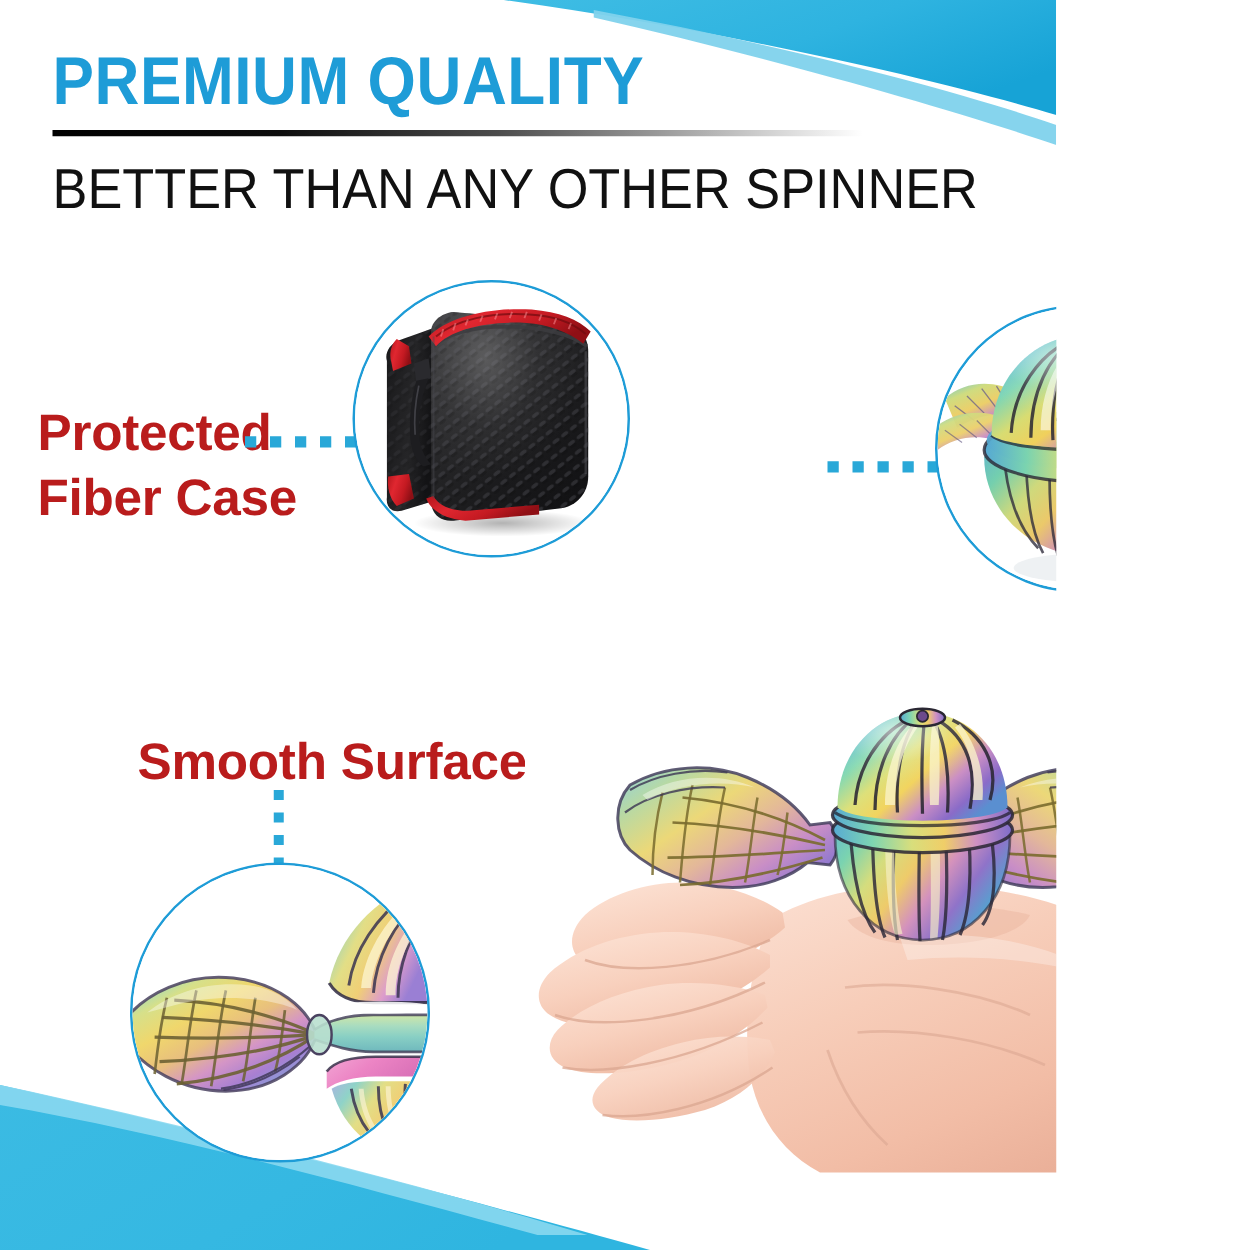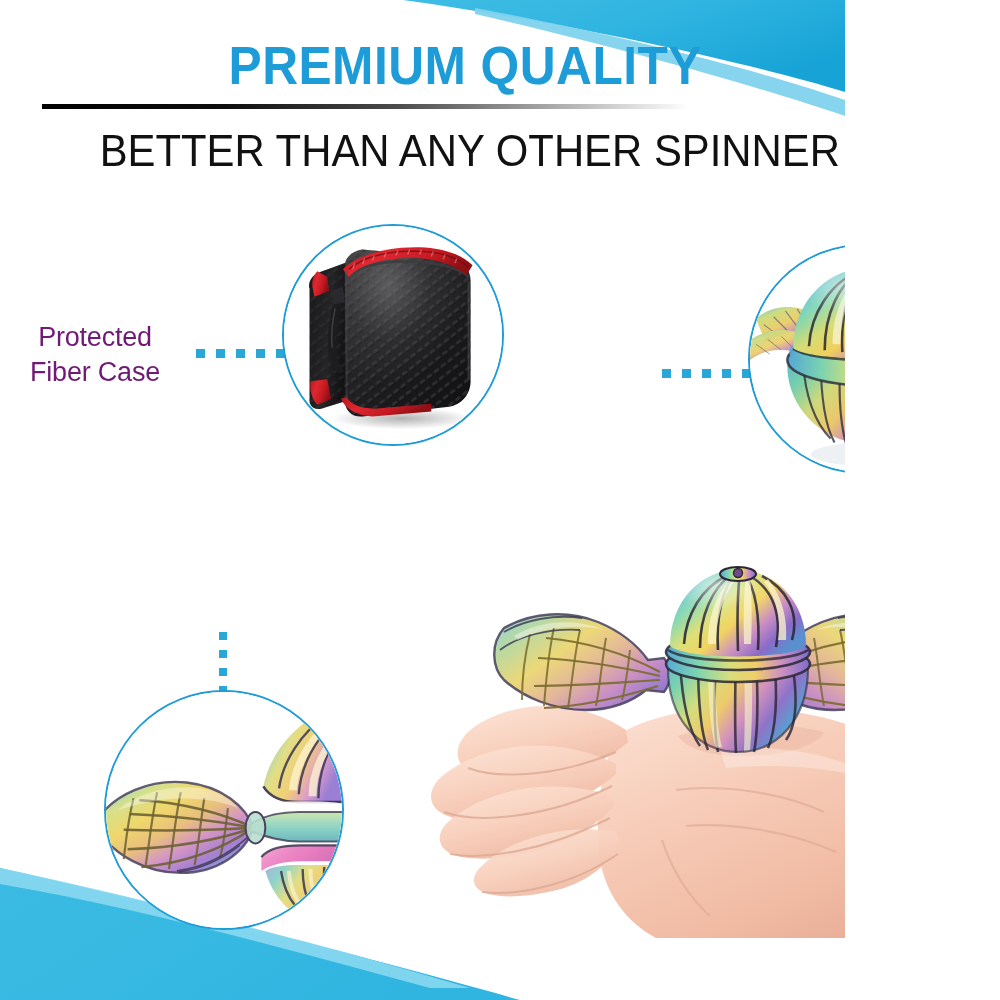--- a/index.html
+++ b/index.html
@@ -7,21 +7,20 @@
     width:1000px; height:1000px;
     background:#ffffff;
     font-family:"Liberation Sans", sans-serif;
     overflow:hidden;
   }
   #page {
     position:relative;
     width:845px; height:1000px;
     background:#ffffff;
     overflow:hidden;
-    text-align:center;
   }
 
   
   .corner-svg { position:absolute; pointer-events:none; }
   #corner-tr { top:0; right:0; width:520px; height:130px; }
   #corner-bl { bottom:0; left:0; width:740px; height:150px; }
 
   
   #header { position:absolute; left:42px; top:38px; width:920px; }
   #title {
@@ -46,25 +45,26 @@
     line-height:1.05;
     white-space:nowrap;
     transform:scaleX(0.93);
     transform-origin:left center;
     letter-spacing:0px;
   }
 
   
   .feature-label {
     position:absolute;
-    font-size:27px;
-    color:#701a75;
+    font-size:41px;
+    color:#b91c1c;
     line-height:1.28;
     white-space:pre-line;
     letter-spacing:-0.2px;
+    font-weight:bold;
   }
   #label-fiber { left:30px; top:320px; }
   #label-round { left:564px; top:333px; }
   #label-smooth { left:110px; top:583px; }
 
   
   .dots-h { position:absolute; display:flex; gap:11px; align-items:center; }
   .dots-h i { display:block; width:9px; height:9px; background:#29a8d8; }
   .dots-v { position:absolute; display:flex; flex-direction:column; gap:10px; align-items:center; }
   .dots-v i { display:block; width:8px; height:8px; background:#29a8d8; }
@@ -317,20 +317,21 @@
         <ellipse cx="122" cy="27" rx="22" ry="9" fill="url(#iridBand)"></ellipse>
         <ellipse cx="122" cy="27" rx="22" ry="9" fill="none" stroke="#2a2733" stroke-width="2"></ellipse>
         <circle cx="122" cy="26" r="6" fill="#7a3f8f"></circle>
         <circle cx="122" cy="26" r="6" fill="none" stroke="#2a2733" stroke-width="1.6"></circle>
 
         <ellipse cx="122" cy="212" rx="60" ry="12" fill="#cfd6dd" opacity="0.35"></ellipse>
       </svg>
     </div>
   </div>
 
+  <div class="feature-label" id="label-smooth">Smooth Surface</div>
 
   <div class="dots-v" id="dots-smooth">
     <i></i>
       <i></i>
       <i></i>
       <i></i>
       <i></i>
       <i></i>
   </div>
 

